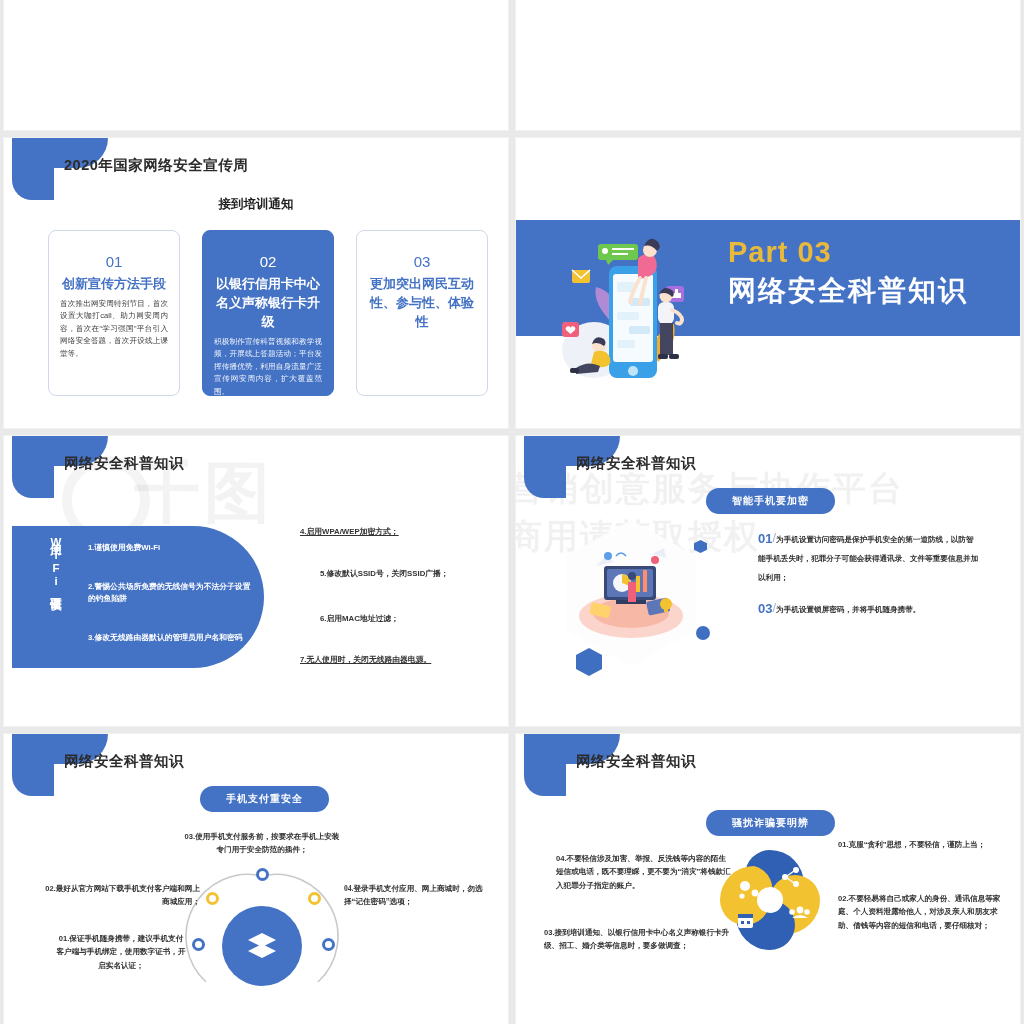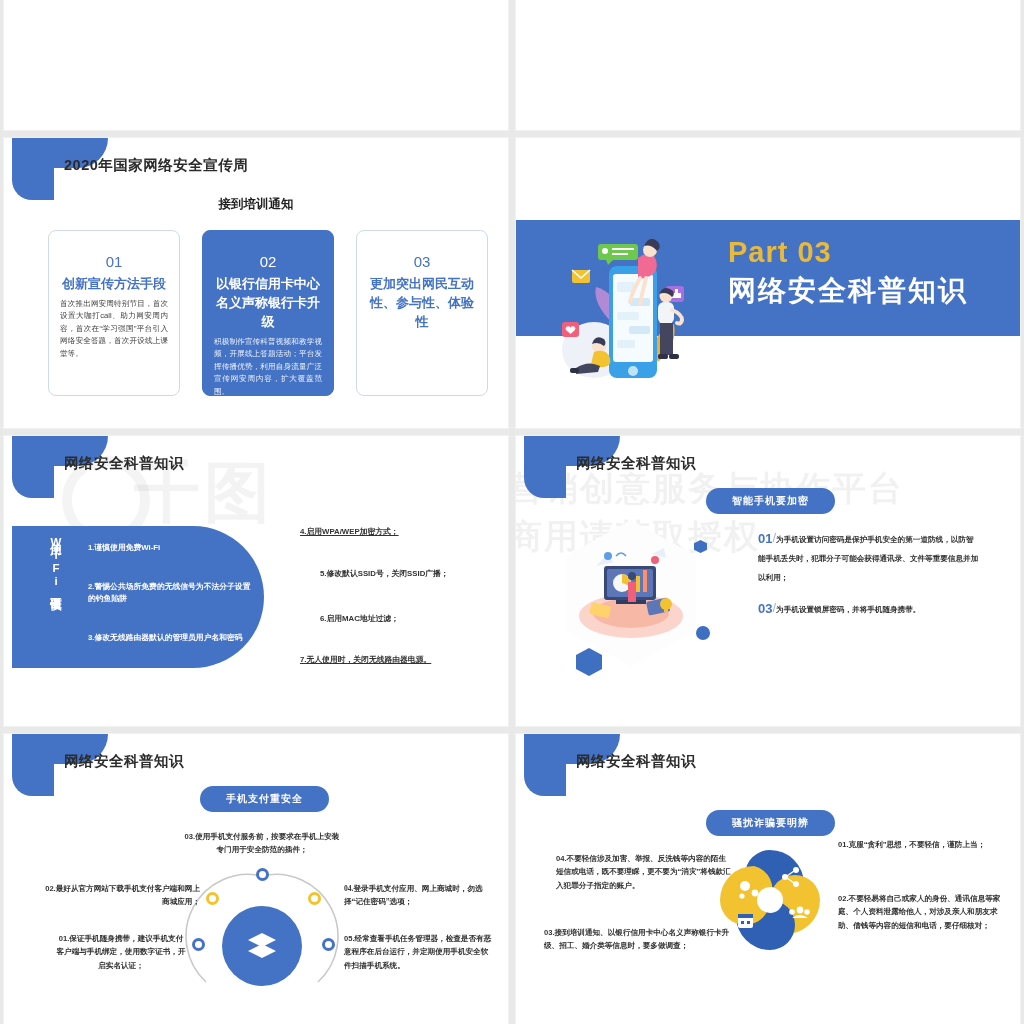--- a/index.html
+++ b/index.html
@@ -330,21 +330,20 @@
       <span class="node b" style="left:252px;top:134px;"></span>
       <span class="node y" style="left:202px;top:158px;"></span>
       <span class="node y" style="left:304px;top:158px;"></span>
       <span class="node b" style="left:188px;top:204px;"></span>
       <span class="node b" style="left:318px;top:204px;"></span>
 
       <div class="pay-txt" style="left:52px;top:198px;width:130px;text-align:center;">01.保证手机随身携带，建议手机支付客户端与手机绑定，使用数字证书，开启实名认证；</div>
       <div class="pay-txt" style="left:40px;top:148px;width:156px;text-align:right;">02.最好从官方网站下载手机支付客户端和网上商城应用；</div>
       <div class="pay-txt" style="left:180px;top:96px;width:156px;text-align:center;">03.使用手机支付服务前，按要求在手机上安装专门用于安全防范的插件；</div>
       <div class="pay-txt" style="left:340px;top:148px;width:150px;font-family:Liberation Serif, serif;">04.登录手机支付应用、网上商城时，勿选择“记住密码”选项；</div>
-      <div class="pay-txt" style="left:340px;top:198px;width:150px;">05.经常查看手机任务管理器，检查是否有恶意程序在后台运行，并定期使用手机安全软件扫描手机系统。</div>
     </div>
   </div>
 
   <div class="slide">
     <div class="inner">
       <div class="corner-flag">
         <i class="cf-a"></i>
           <i class="cf-b"></i>
       </div>
       <div class="slide-title">网络安全科普知识</div>

